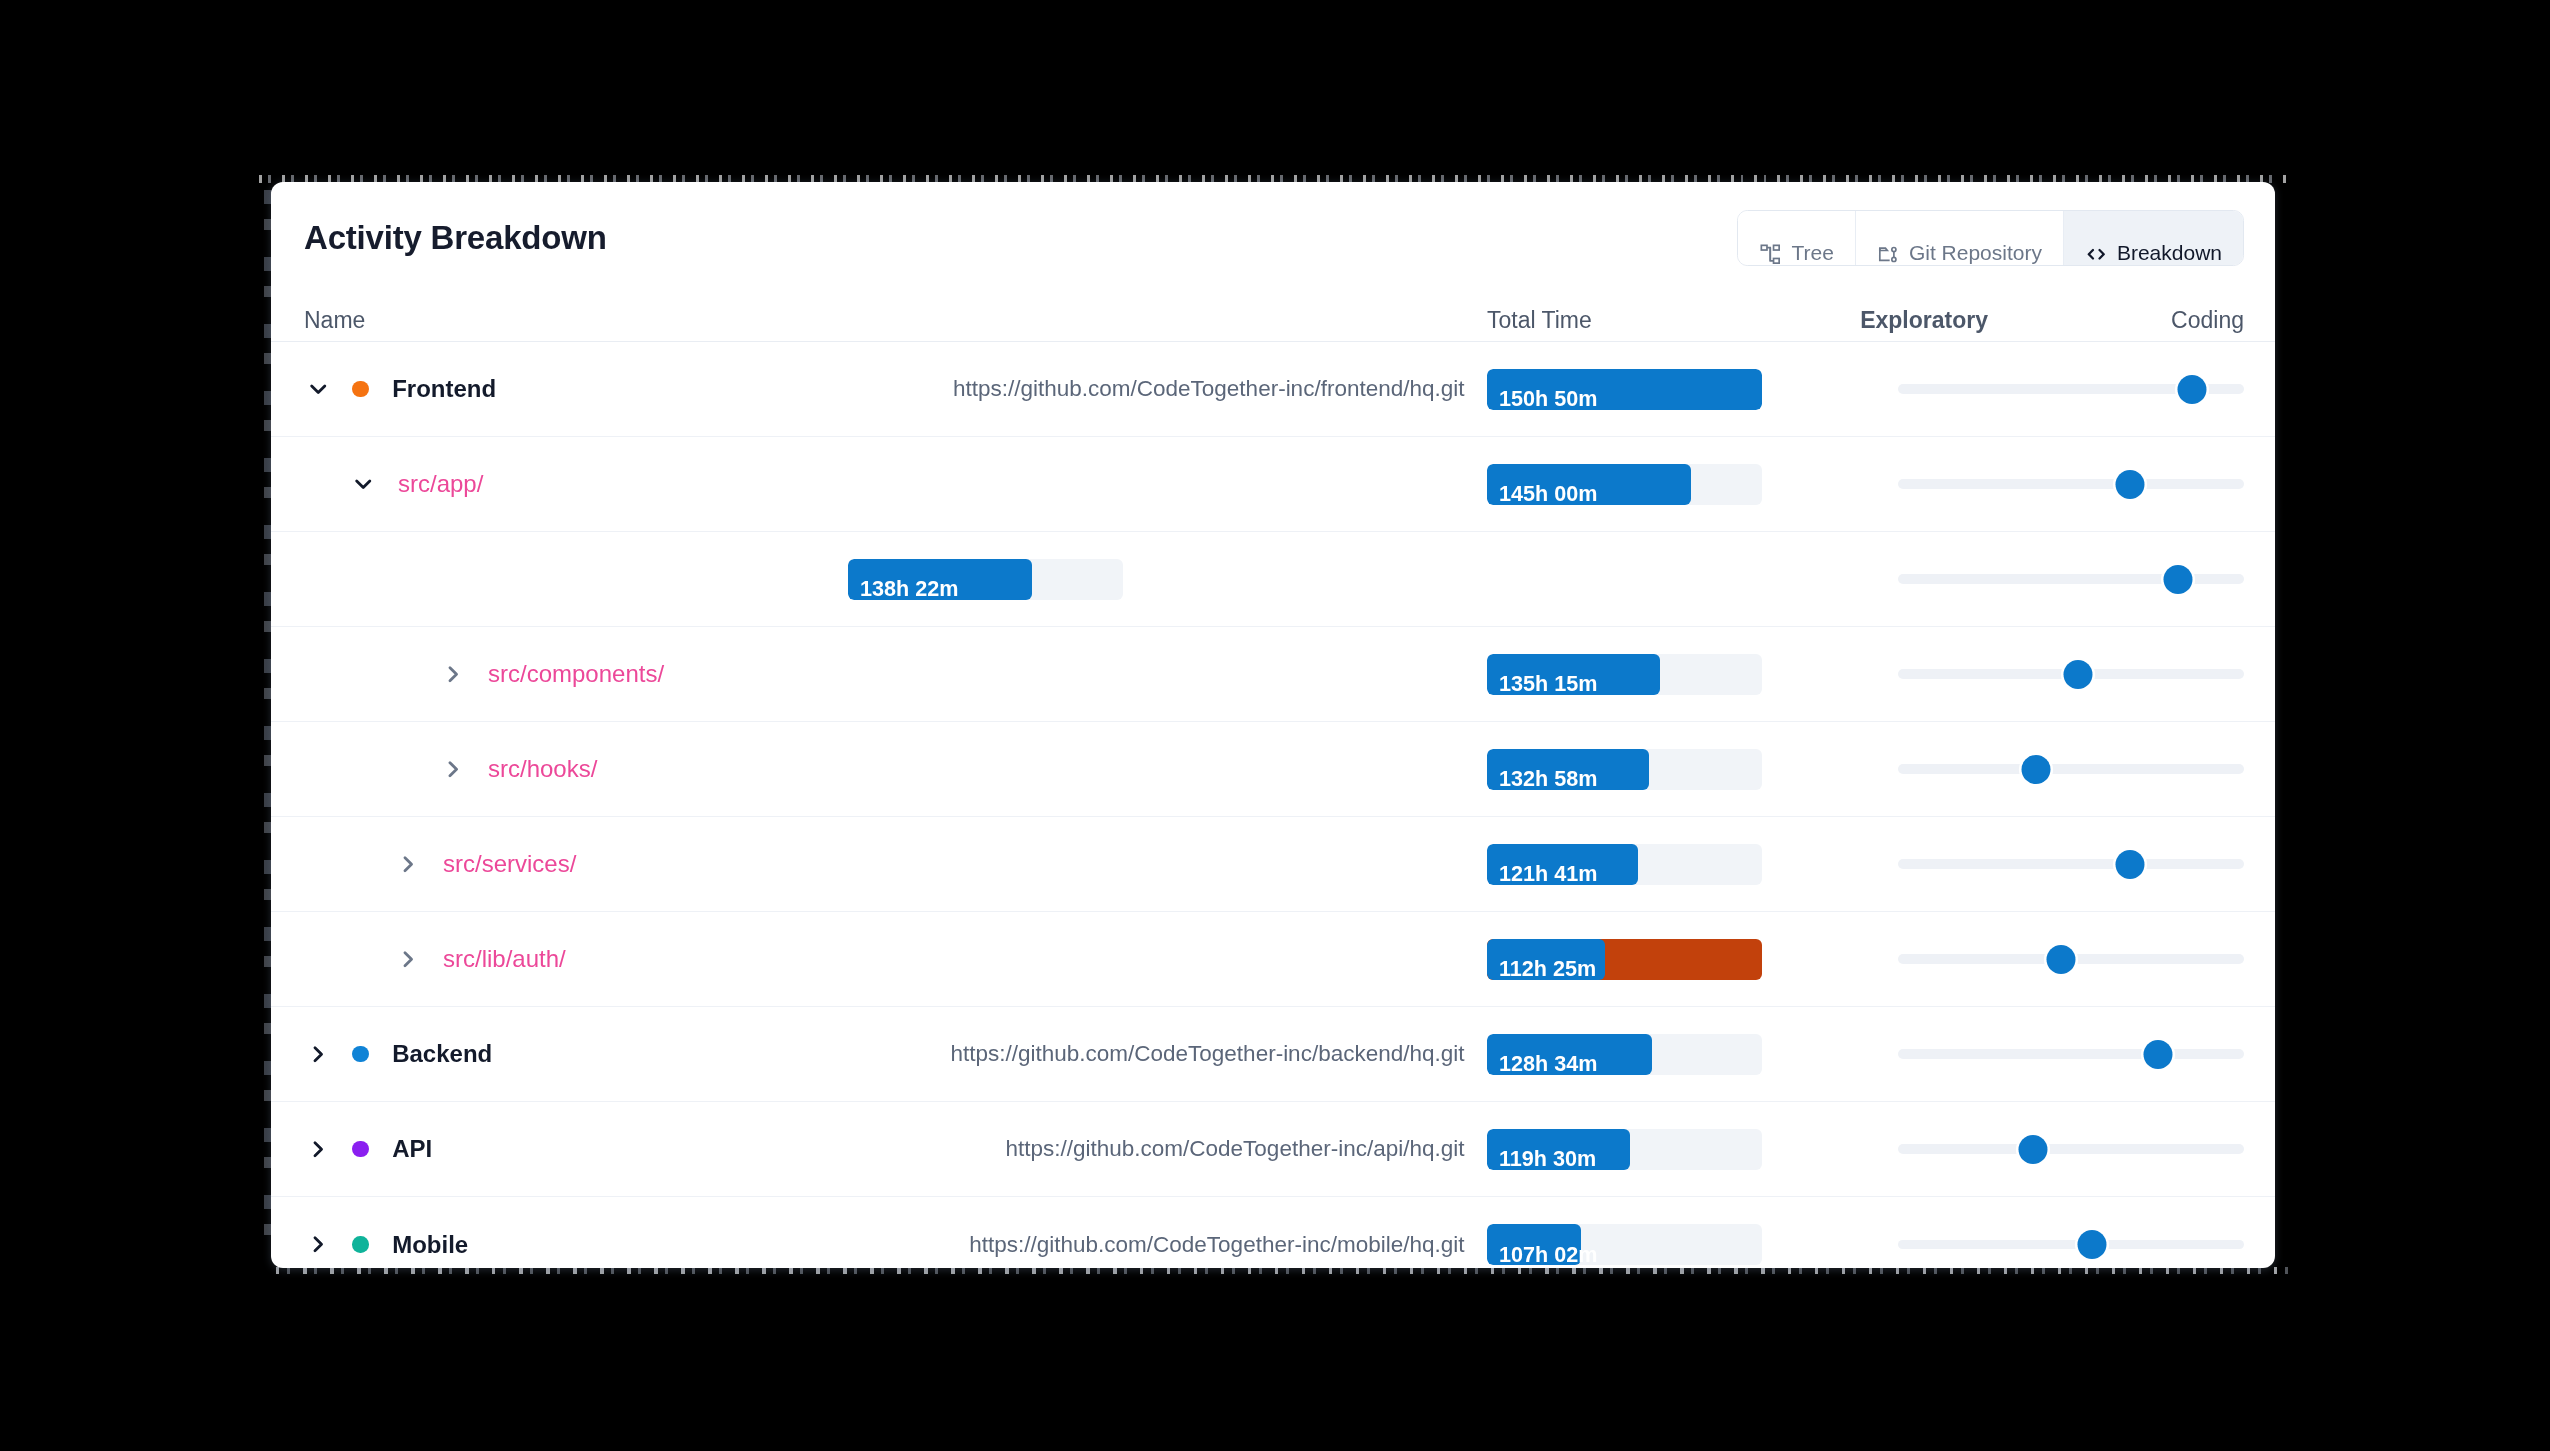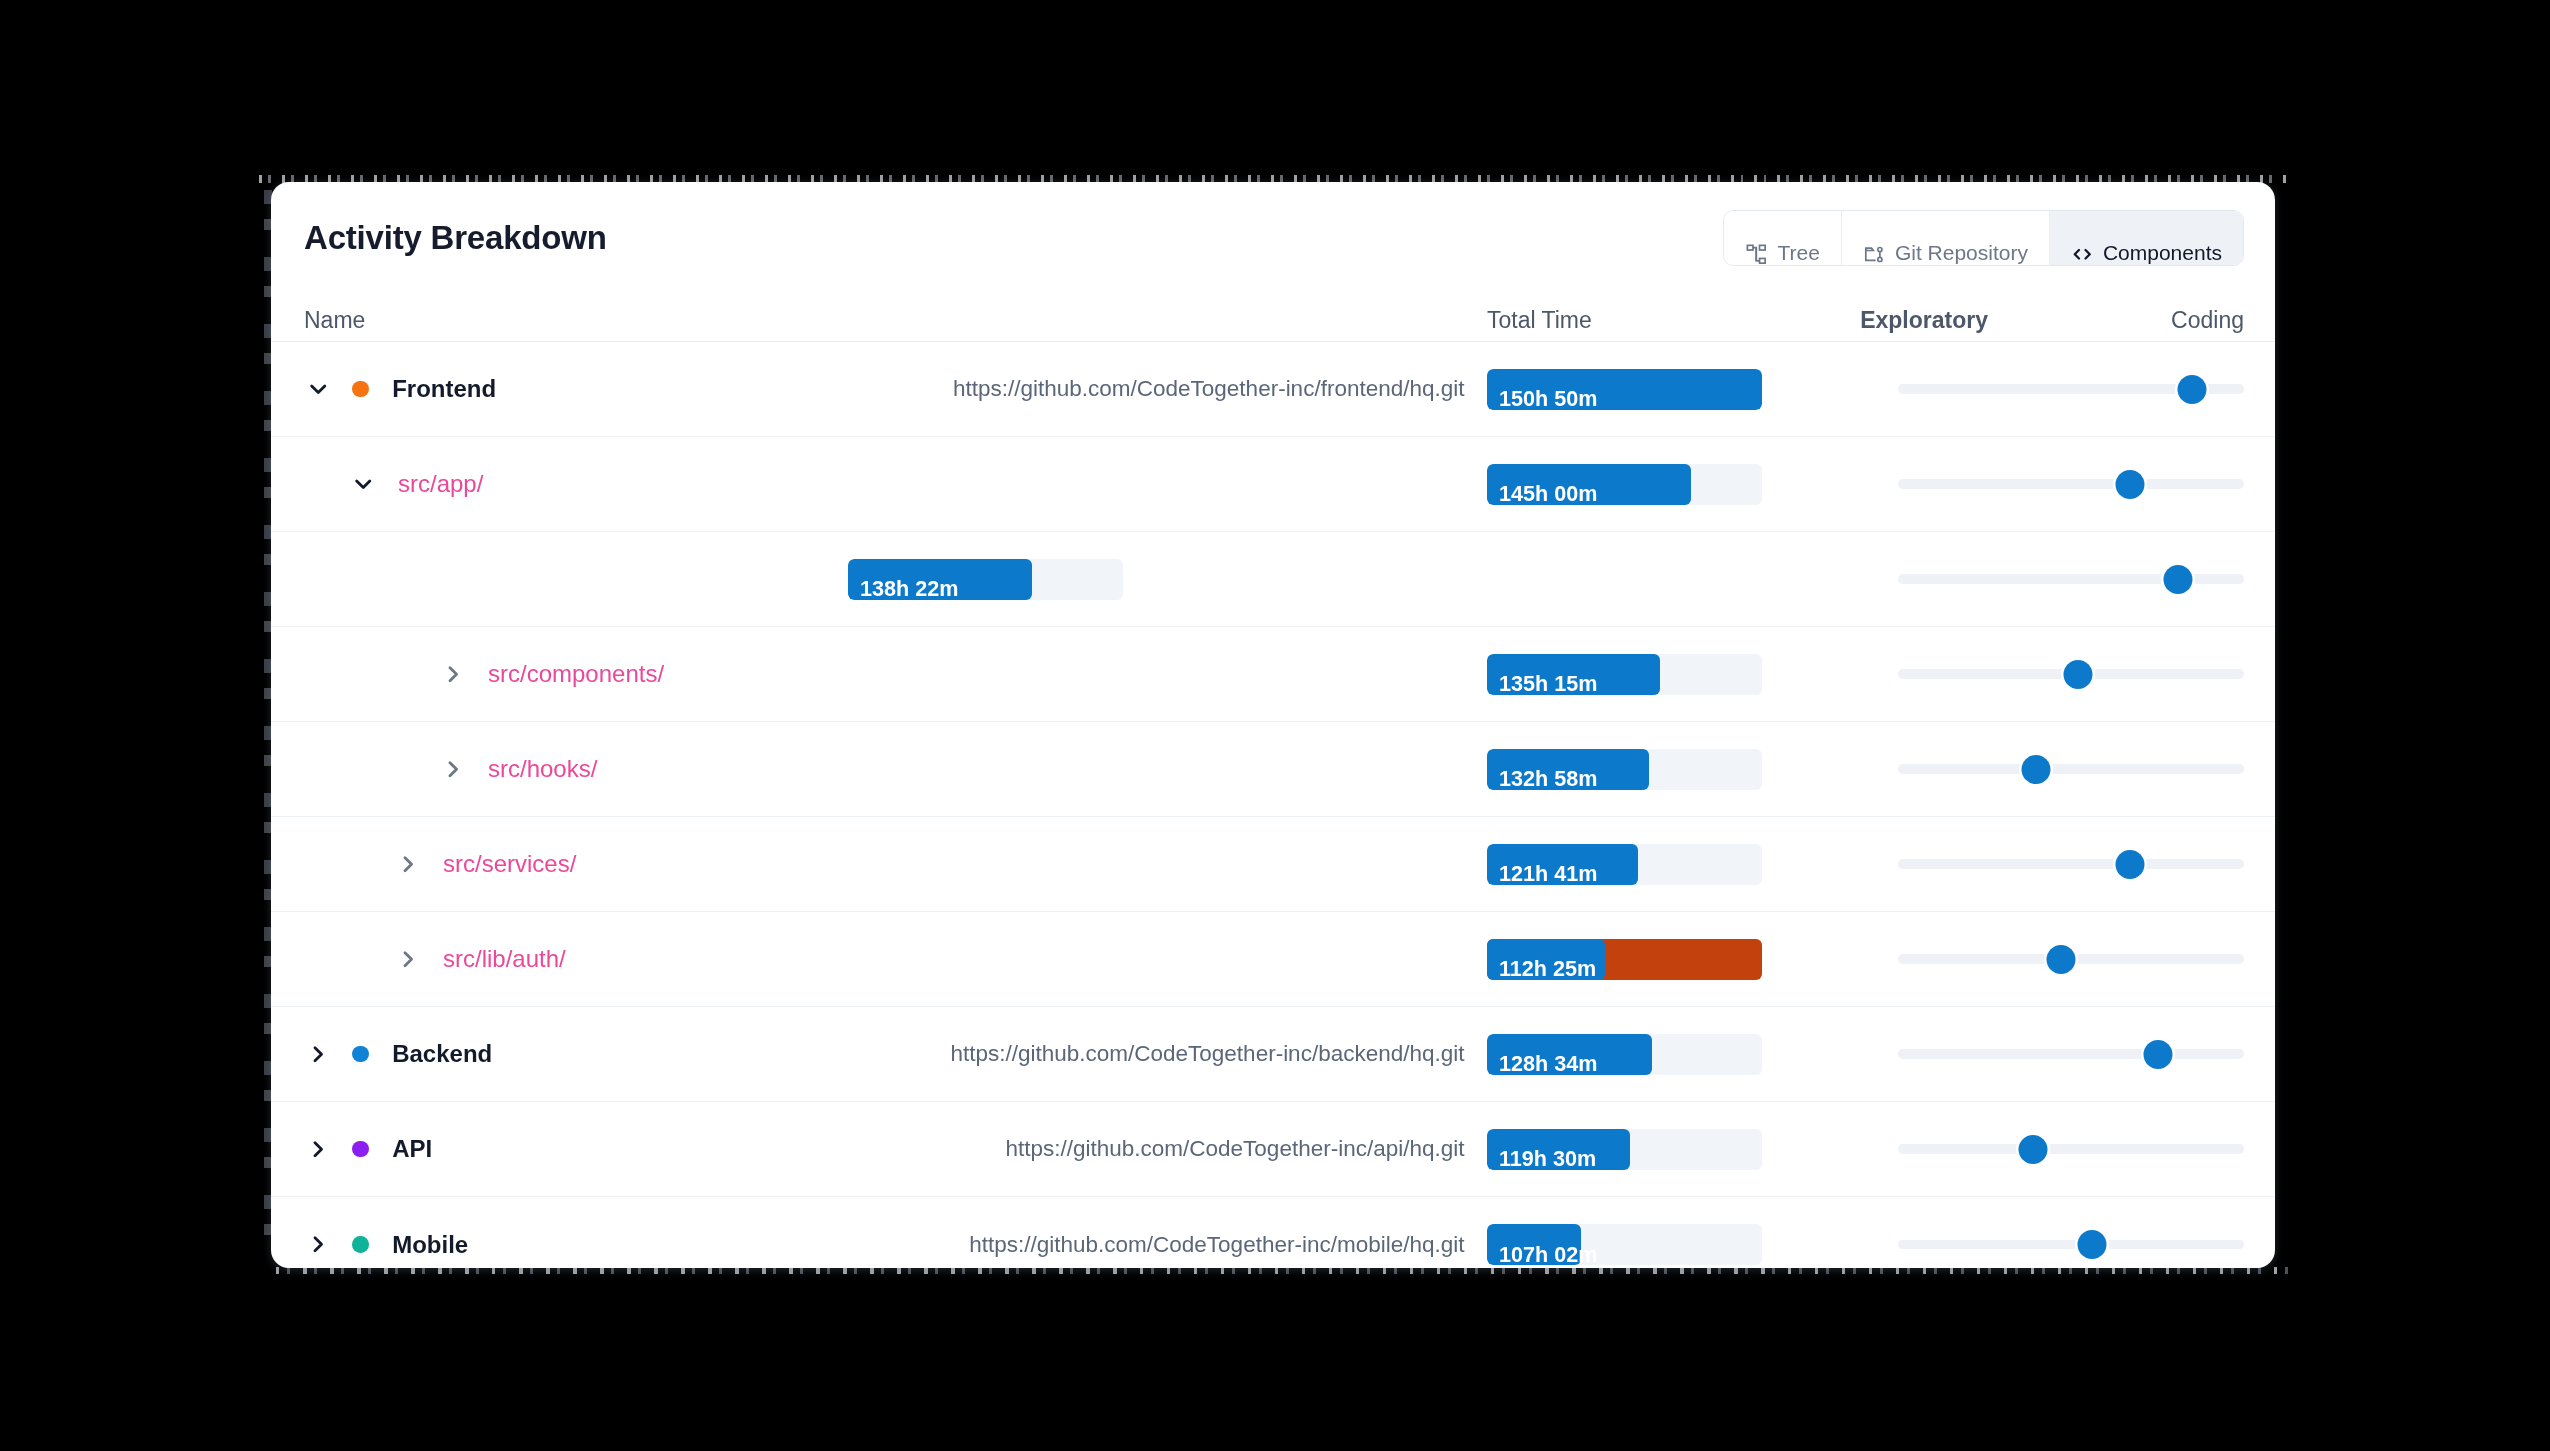--- a/index.html
+++ b/index.html
@@ -13,21 +13,21 @@
   }
 
   
   #card {
     position: absolute;
     left: 271px;
     top: 182px;
     width: 2004px;
     height: 1086px;
     background: #ffffff;
-    border-radius: 18px;
+    border-radius: 12px;
     box-shadow: 0 1.7px 8.6px rgba(120,140,170,0.28);
     overflow: hidden;
   }
 
   
   .speckle {
     position: absolute;
     pointer-events: none;
     opacity: 0.85;
   }
@@ -276,21 +276,21 @@
           </span>
           <span>Git Repository</span>
         </div>
         <div class="seg-btn active">
           <span class="seg-icon">
             <svg width="22.5" height="22.5" viewBox="0 0 24 24" fill="none" stroke="currentColor" stroke-width="2.4" stroke-linecap="round" stroke-linejoin="round">
               <path d="M8.5 7.5 4 12l4.5 4.5"></path>
               <path d="M15.5 7.5 20 12l-4.5 4.5"></path>
             </svg>
           </span>
-          <span>Components</span>
+          <span>Breakdown</span>
         </div>
       </div>
   </div>
 
   <div id="table">
     <div id="table-head">
       <div class="th col-name">Name</div>
       <div class="th col-url"></div>
       <div class="th col-time">Total Time</div>
       <div class="th col-expl">Exploratory</div>

